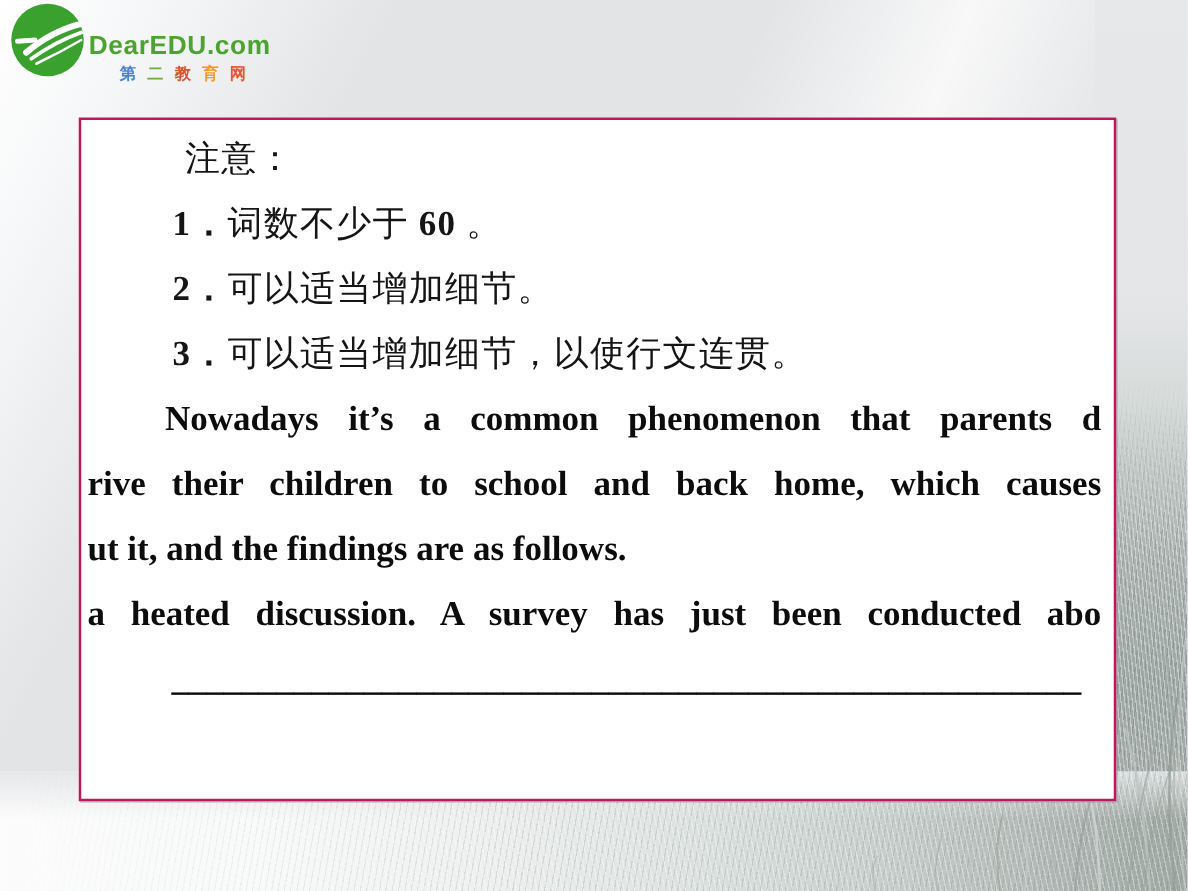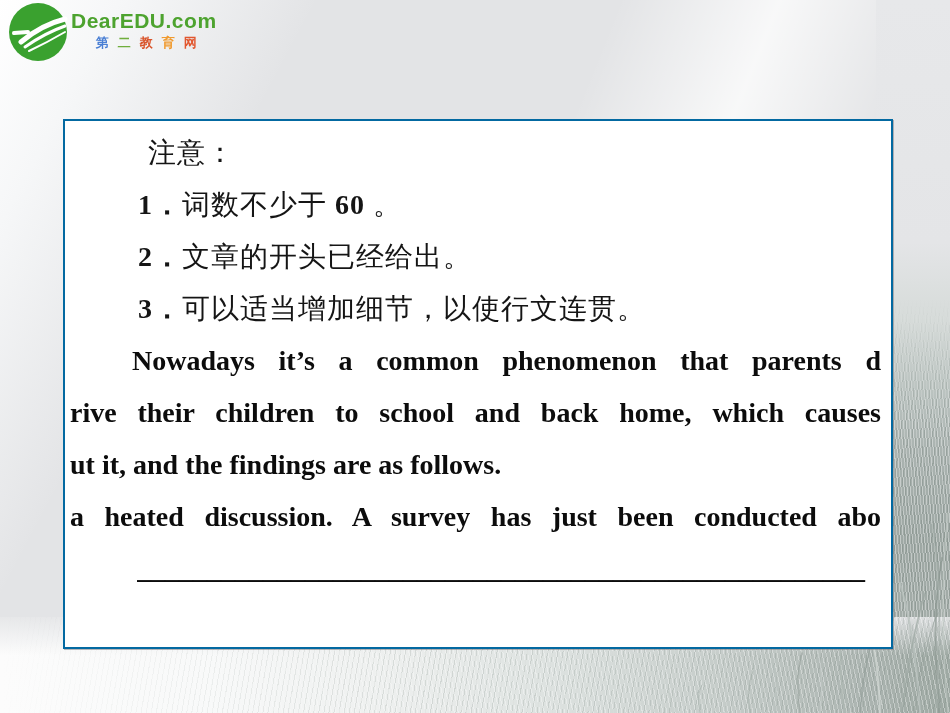--- a/index.html
+++ b/index.html
@@ -46,43 +46,42 @@
       repeating-linear-gradient(78deg, rgba(255,255,255,0.35) 0 1px, rgba(0,0,0,0) 1px 4px),
       repeating-linear-gradient(100deg, rgba(95,110,102,0.16) 0 1px, rgba(0,0,0,0) 1px 5px);
     -webkit-mask-image:linear-gradient(to right, transparent 0%, #000 45%);
             mask-image:linear-gradient(to right, transparent 0%, #000 45%);
   }
   .grass-svg{position:absolute;right:0;bottom:0;}
 
   
   .logo{position:absolute;left:8px;top:2px;display:flex;align-items:flex-start;}
   .logo-circle{width:60px;height:60px;display:block;}
-  .logo-text{margin-left:3px;margin-top:8px;}
+  .logo-text{margin-left:3px;margin-top:24px;}
   .logo-brand{
     font-size:21px;font-weight:700;letter-spacing:0.5px;
     font-family:"Liberation Sans","DejaVu Sans",sans-serif;
     line-height:22px;
   }
   .logo-sub{
     font-size:13px;font-weight:700;letter-spacing:9px;
     margin-top:3px;margin-left:14px;line-height:15px;
     font-family:"Liberation Sans","DejaVu Sans",sans-serif;
     text-align:center;
   }
 
   
   .card{
     position:absolute;left:63px;top:94px;
     width:811px;height:520px;
     background:#ffffff;
-    border:2px solid #0369a1;
+    border:2px solid #be185d;
     box-shadow:1px 1px 0 rgba(130,130,135,0.55);
-    padding:6px 10px 0 5px;
+    padding:6px 10px 17px 5px;
     box-sizing:content-box;
-    margin-top:25px;
   }
   .line{height:52px;line-height:52px;white-space:nowrap;}
   .cn{
     font-family:"Liberation Serif","DejaVu Serif",serif;
     font-size:28px;color:#151515;letter-spacing:1px;
   }
   .cn-head{padding-left:78px;}
   .cn-item{padding-left:68px;}
   .num,.bold{font-weight:700;}
   .en{
@@ -139,21 +138,21 @@
     <div class="logo-sub"><span style="color: rgb(74, 127, 212);">第</span><span style="color: rgb(111, 174, 61);">二</span><span style="color: rgb(217, 84, 43);">教</span><span style="color: rgb(240, 154, 46);">育</span><span style="color: rgb(226, 87, 47);">网</span></div>
   </div>
 </div>
 
 <div class="card">
 
   <div class="line cn cn-head">注意：</div>
 
   <div class="line cn cn-item"><span class="num">1．</span><span>词数不少于 </span><span class="bold">60</span><span> 。</span></div>
 
-  <div class="line cn cn-item"><span class="num">2．</span><span>文章的开头已经给出。</span></div>
+  <div class="line cn cn-item"><span class="num">2．</span><span>可以适当增加细节。</span></div>
 
   <div class="line cn cn-item"><span class="num">3．</span><span>可以适当增加细节，以使行文连贯。</span></div>
 
   <div>
     <div class="en en-line just indent">Nowadays it’s a common phenomenon that parents d</div>
     <div class="en en-line just">rive their children to school and back home, which causes</div>
     <div class="en en-line">ut it, and the findings are as follows.</div>
     <div class="en en-line just">a heated discussion. A survey has just been conducted abo</div>
   </div>
 

